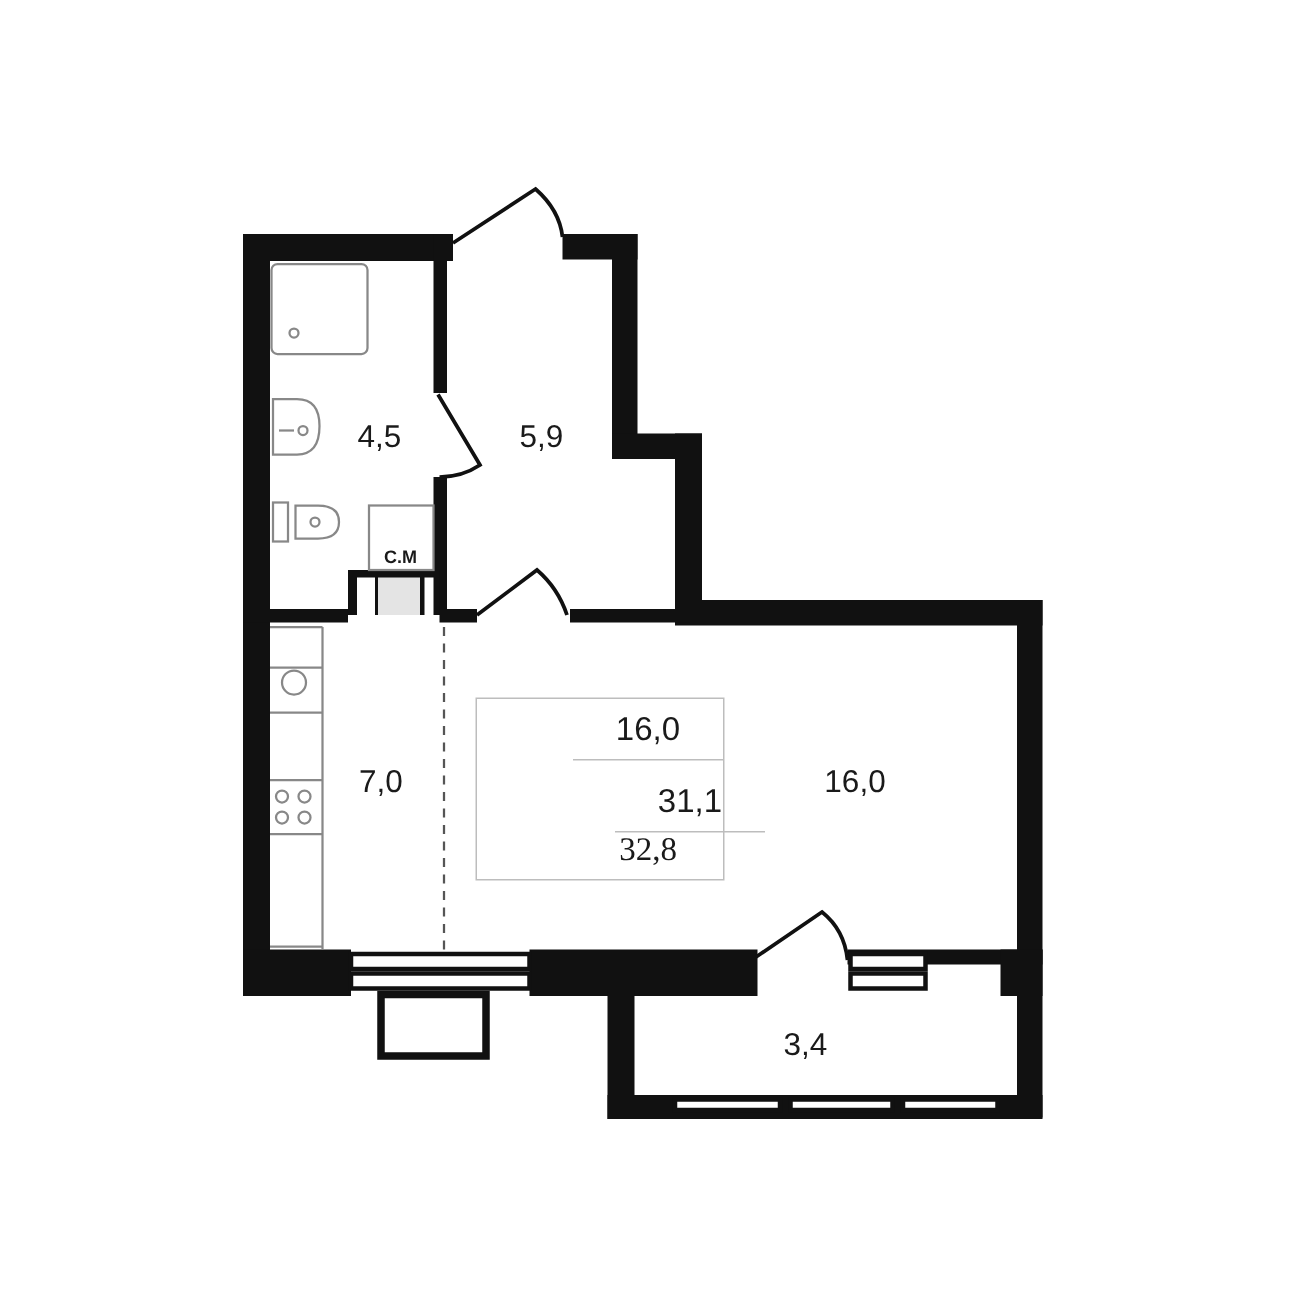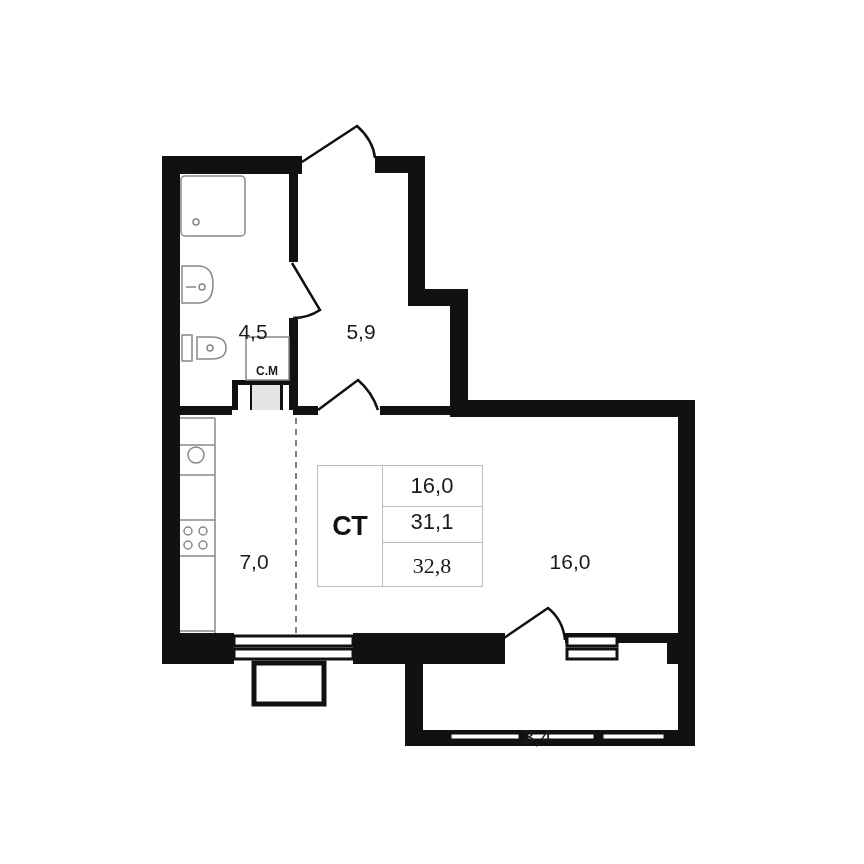--- a/index.html
+++ b/index.html
@@ -1,24 +1,24 @@
 <!DOCTYPE html>
 <html><head>
 <meta charset="utf-8">
 <style>
   html,body{margin:0;padding:0;background:#ffffff;}
   body{width:864px;height:864px;position:relative;overflow:hidden;font-family:"Liberation Sans",sans-serif;}
   svg{position:absolute;left:0;top:0;}
-  .lbl{position:absolute;font-family:"Liberation Sans",sans-serif;font-size:21px;color:#1a1a1a;transform:translate(-50%,-50%);white-space:nowrap;margin-top:40px;}
+  .lbl{position:absolute;font-family:"Liberation Sans",sans-serif;font-size:21px;color:#1a1a1a;transform:translate(-50%,-50%);white-space:nowrap;}
   .sm{position:absolute;font-size:12px;font-weight:bold;color:#1a1a1a;transform:translate(-50%,-50%);}
   .summary{position:absolute;left:317px;top:465px;width:166px;height:122px;border:1px solid #bdbdbd;box-sizing:border-box;}
   .summary .type{position:absolute;left:0;top:0;width:64px;height:120px;border-right:1px solid #bdbdbd;display:flex;align-items:center;justify-content:center;font-size:27px;font-weight:bold;color:#111;}
   .summary .cell{position:absolute;left:64px;width:100px;height:40px;display:flex;align-items:center;justify-content:center;font-size:22px;color:#1a1a1a;}
   .summary .c0{top:0;border-bottom:1px solid #bdbdbd;}
-  .summary .c1{top:36px;border-bottom:1px solid #bdbdbd;}
+  .summary .c1{top:48px;border-bottom:1px solid #bdbdbd;margin-left:28px;}
   .summary .c2{top:80px;font-family:Liberation Serif, serif;}
 </style>
 </head>
 <body>
 
 <svg width="864" height="864" viewBox="0 0 864 864">
   <g fill="#111111">
 
     <rect x="162" y="156" width="18" height="508"></rect>
 
@@ -101,17 +101,16 @@
 </svg>
 
 <div class="lbl" style="left:253px;top:292px;">4,5</div>
 <div class="lbl" style="left:361px;top:292px;text-align:right;">5,9</div>
 <div class="lbl" style="left:254px;top:522px;">7,0</div>
 <div class="lbl" style="left:570px;top:522px;">16,0</div>
 <div class="lbl" style="left:537px;top:697px;">3,4</div>
 <div class="sm" style="left:267px;top:356px;margin-top:15px;">С.М</div>
 
 <div class="summary">
-  <div class="type">СТ</div>
   <div class="cell c0">16,0</div>
   <div class="cell c1">31,1</div>
   <div class="cell c2">32,8</div>
 </div>
 
 </body></html>

